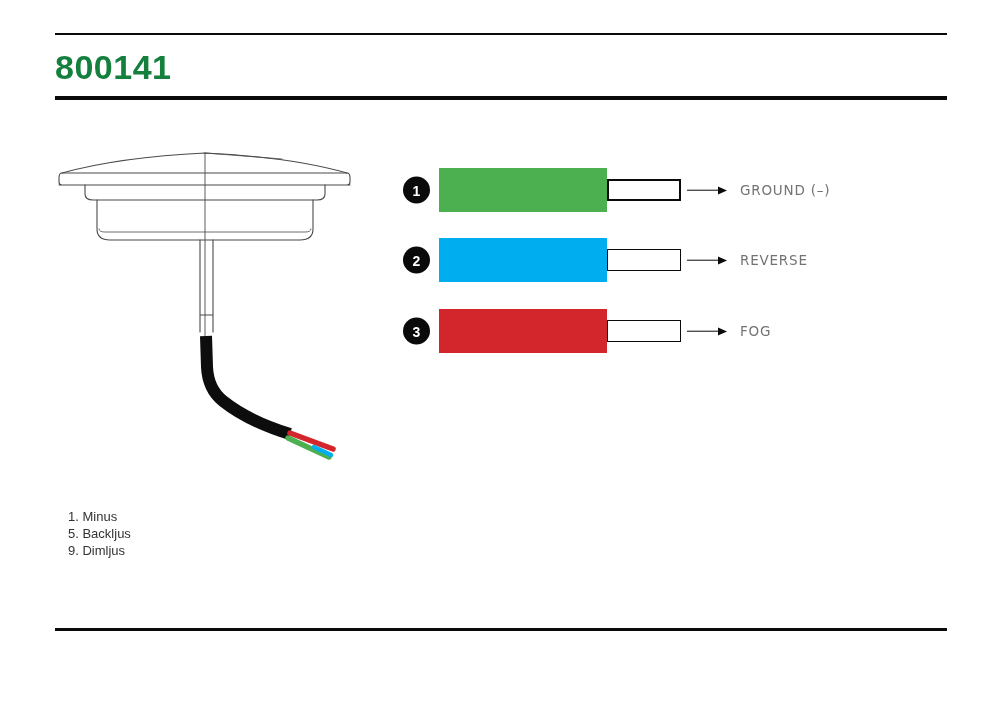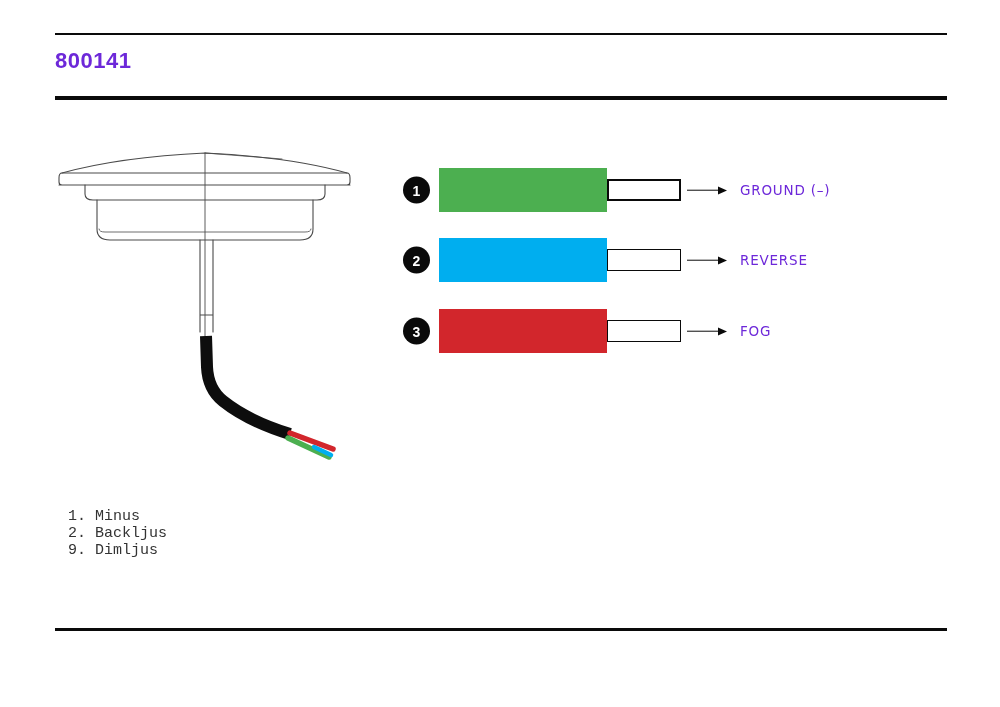--- a/index.html
+++ b/index.html
@@ -12,21 +12,21 @@
 
   
   .rule { position: absolute; left: 55px; width: 892px; background: #0a0a0a; }
   .rule-top { top: 33px; height: 2px; }
   .rule-mid { top: 96px; height: 4px; }
   .rule-bottom { top: 628px; height: 3px; }
 
   
   .doc-title {
     position: absolute; left: 55px; top: 48px;
-    font-size: 22px; font-weight: bold; color: #6d28d9;
+    font-size: 34px; font-weight: bold; color: #15803d;
     letter-spacing: 0.5px;
   }
 
   
   .product-art { position: absolute; left: 50px; top: 145px; }
 
   
   .wire-row { position: absolute; left: 400px; width: 560px; height: 44px; }
   .row-1 { top: 168px; }
   .row-2 { top: 238px; }
@@ -58,28 +58,28 @@
   .arrow .head {
     position: absolute; right: 0; top: 50%; transform: translateY(-50%);
     width: 0; height: 0;
     border-left: 9px solid #0a0a0a;
     border-top: 4.5px solid transparent;
     border-bottom: 4.5px solid transparent;
   }
   .wire-label {
     position: absolute; left: 340px; top: 50%; transform: translateY(-50%);
     font-family: "DejaVu Sans", "Liberation Sans", sans-serif;
-    font-size: 13.5px; color: #6d28d9; letter-spacing: 0.8px; white-space: nowrap;
+    font-size: 13.5px; color: #737373; letter-spacing: 0.8px; white-space: nowrap;
   }
 
   
   .legend { position: absolute; left: 68px; top: 508px; }
   .legend-item {
-    font-family: Liberation Mono, monospace;
-    font-size: 15px; color: #333; line-height: 17px; display: block;
+    font-family: Liberation Sans, sans-serif;
+    font-size: 13px; color: #333; line-height: 17px; display: block;
   }
 </style>
 </head>
 <body>
 
 <div class="page">
 
   <div class="rule rule-top"></div>
 
   <h1 class="doc-title">800141</h1>
@@ -141,19 +141,19 @@
     <div class="terminal-box"></div>
     <div class="arrow">
       <span class="shaft"></span>
         <span class="head"></span>
     </div>
     <span class="wire-label">FOG</span>
   </div>
 
   <div class="legend">
     <span class="legend-item">1. Minus</span>
-    <span class="legend-item">2. Backljus</span>
+    <span class="legend-item">5. Backljus</span>
     <span class="legend-item">9. Dimljus</span>
   </div>
 
   <div class="rule rule-bottom"></div>
 
 </div>
 
 </body></html>

